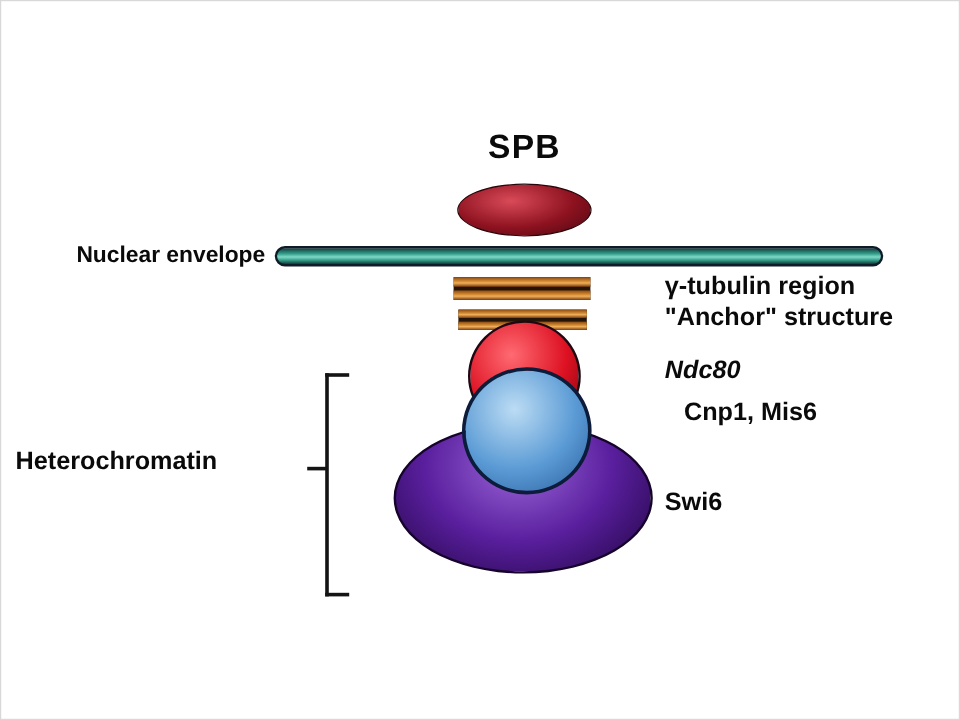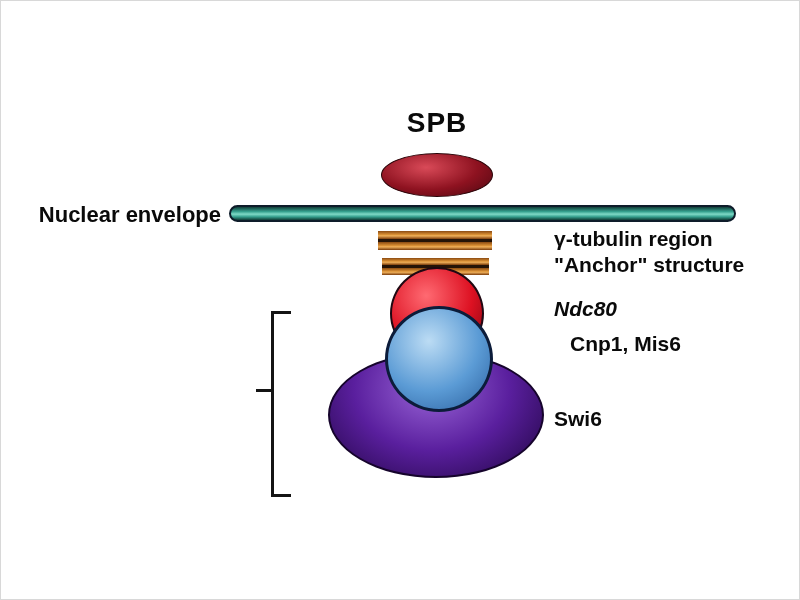--- a/index.html
+++ b/index.html
@@ -27,21 +27,21 @@
     left: 378px; top: 106px;
     width: 116px;
     text-align: center;
     font-size: 28px;
     letter-spacing: 1px;
   }
   .env-label {
     left: 6px; top: 201px;
     width: 214px;
     text-align: right;
-    font-size: 22px;
+    font-size: 19px;
   }
   .right-label { left: 553px; font-size: 21px; }
   .r-gamma  { top: 226px; }
   .r-anchor { top: 252px; }
   .r-ndc80  { top: 296px; font-style: italic; }
   .r-cnp1   { top: 331px; margin-left: 16px; }
   .r-swi6   { top: 406px; }
   .het-label { left: 12px; top: 372px; font-size: 21px; }
 
   .shape { position: absolute; box-sizing: border-box; }
@@ -156,14 +156,15 @@
 
   <div class="label right-label r-gamma">γ-tubulin region</div>
   <div class="label right-label r-anchor">"Anchor" structure</div>
   <div class="label right-label r-ndc80">Ndc80</div>
   <div class="label right-label r-cnp1">Cnp1, Mis6</div>
   <div class="label right-label r-swi6">Swi6</div>
 
   <div class="bracket"></div>
   <div class="bracket-tick"></div>
 
+  <div class="label het-label">Heterochromatin</div>
 
 </div>
 
 </body></html>

